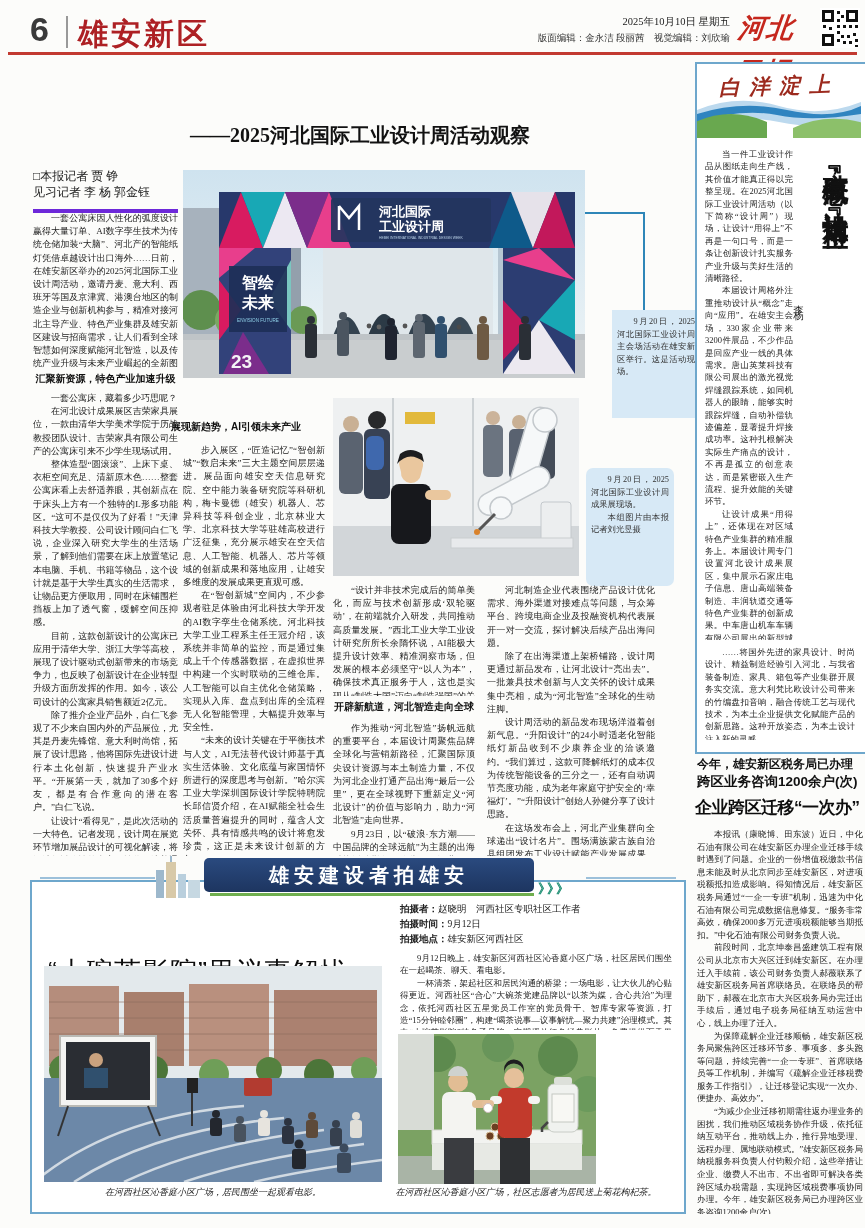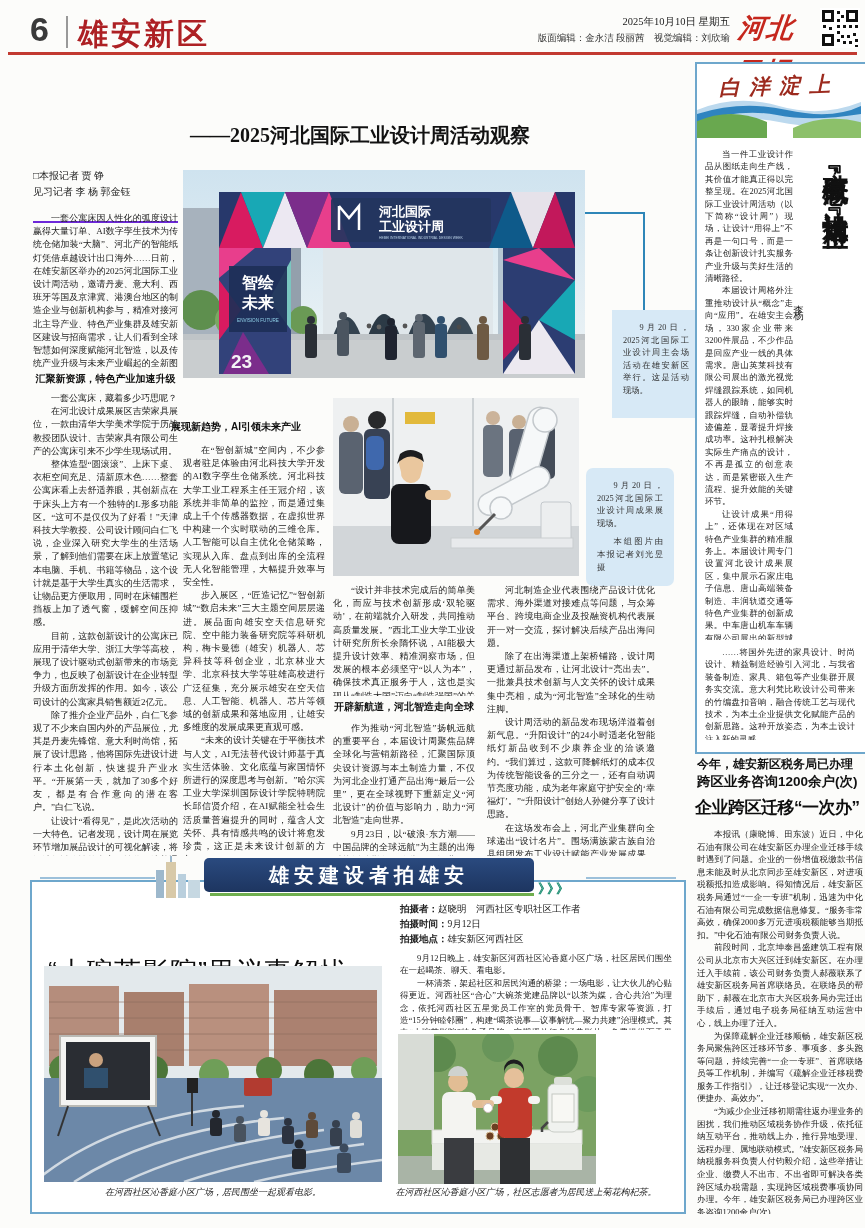--- a/index.html
+++ b/index.html
@@ -6,21 +6,21 @@
   .page{position:relative;width:865px;height:1228px;margin:0 auto;background:#fcfcfa;
         font-family:"Liberation Serif","DejaVu Serif",serif;color:#1b1b1b;overflow:hidden;}
   .abs{position:absolute;}
   .sans{font-family:"Liberation Sans","DejaVu Sans",sans-serif;}
   .textcol{font-size:9px;line-height:13.2px;text-align:justify;overflow:hidden;color:#222;}
   .textcol p{margin:0;text-indent:2em;}
   .subhead{font-family:"Liberation Sans","DejaVu Sans",sans-serif;font-weight:bold;
            text-align:center;font-size:10px;color:#111;}
   .capbox{background:#d7e9f6;padding:6px 5px;font-size:8.3px;line-height:12.6px;
           text-align:justify;color:#333;overflow:hidden;}
-  .capbox p{margin:6px;text-indent:2em;}
+  .capbox p{margin:0;text-indent:2em;}
   .photo{overflow:hidden;background:#dde3e8;}
   .photo svg{display:block;}
   .vhead{writing-mode:vertical-rl;font-weight:900;font-family:"Liberation Serif","DejaVu Serif",serif;
          color:#111;}
   .credit-line{font-size:9.5px;line-height:15px;color:#222;}
   .credit-line b{font-weight:bold;}
   .photocap{font-size:9px;color:#222;text-align:center;font-style:italic;}
 </style>
 </head>
 <body>
@@ -62,22 +62,22 @@
           <rect x="29" y="33" width="3" height="3"></rect>
         <rect x="35" y="31" width="3" height="3"></rect>
           <rect x="35" y="37" width="3" height="2"></rect>
       </g>
     </svg>
   </div>
   <div class="abs" style="left:8px;top:52px;width:849px;height:3px;background:#c23a31;"></div>
 
   <div class="abs" style="left:30px;top:122px;width:660px;text-align:center;font-size:20px;font-weight:bold;color:#111;">——2025河北国际工业设计周活动观察</div>
 
-  <div class="abs" style="left:33px;top:168px;width:145px;font-size:10px;line-height:16px;
-       border-bottom:2px solid #6d28d9;padding-bottom:21px;color:#222;">
+  <div class="abs" style="left:33px;top:168px;width:145px;font-size:12px;line-height:16px;
+       border-bottom:4px solid #6d28d9;padding-bottom:9px;color:#222;">
     <div>□本报记者 贾 铮</div>
     <div>见习记者 李 杨 郭金钰</div>
   </div>
 
   <div class="abs textcol" style="left:33px;top:212px;width:145px;height:156px;">
       <p>一套公寓床因人性化的弧度设计赢得大量订单、AI数字孪生技术为传统仓储加装“大脑”、河北产的智能纸灯凭借卓越设计出口海外……日前，在雄安新区举办的2025河北国际工业设计周活动，邀请丹麦、意大利、西班牙等国及京津冀、港澳台地区的制造企业与创新机构参与，精准对接河北主导产业、特色产业集群及雄安新区建设与招商需求，让人们看到全球智慧如何深度赋能河北智造，以及传统产业升级与未来产业崛起的全新图景。</p>
     </div>
   <div class="abs subhead" style="left:33px;top:372px;width:145px;">汇聚新资源，特色产业加速升级</div>
   <div class="abs textcol" style="left:33px;top:392px;width:145px;height:464px;">
       <p>一套公寓床，藏着多少巧思呢？</p>
@@ -230,22 +230,22 @@
     </svg>
   </div>
 
   <div class="abs capbox" style="left:586px;top:468px;width:78px;height:106px;border-radius:7px;">
     <p>9月20日，2025河北国际工业设计周成果展现场。</p>
     <p>本组图片由本报记者刘光昱摄</p>
   </div>
 
   <div class="abs subhead" style="left:165px;top:420px;width:142px;">展现新趋势，AI引领未来产业</div>
   <div class="abs textcol" style="left:183px;top:444px;width:142px;height:412px;">
+      <p>步入展区，“匠造记忆”“智创新城”“数启未来”三大主题空间层层递进。展品面向雄安空天信息研究院、空中能力装备研究院等科研机构，梅卡曼德（雄安）机器人、芯异科技等科创企业，北京林业大学、北京科技大学等驻雄高校进行广泛征集，充分展示雄安在空天信息、人工智能、机器人、芯片等领域的创新成果和落地应用，让雄安多维度的发展成果更直观可感。</p>
       <p>在“智创新城”空间内，不少参观者驻足体验由河北科技大学开发的AI数字孪生仓储系统。河北科技大学工业工程系主任王冠介绍，该系统并非简单的监控，而是通过集成上千个传感器数据，在虚拟世界中构建一个实时联动的三维仓库。人工智能可以自主优化仓储策略，实现从入库、盘点到出库的全流程无人化智能管理，大幅提升效率与安全性。</p>
-      <p>步入展区，“匠造记忆”“智创新城”“数启未来”三大主题空间层层递进。展品面向雄安空天信息研究院、空中能力装备研究院等科研机构，梅卡曼德（雄安）机器人、芯异科技等科创企业，北京林业大学、北京科技大学等驻雄高校进行广泛征集，充分展示雄安在空天信息、人工智能、机器人、芯片等领域的创新成果和落地应用，让雄安多维度的发展成果更直观可感。</p>
       <p>“未来的设计关键在于平衡技术与人文，AI无法替代设计师基于真实生活体验、文化底蕴与家国情怀所进行的深度思考与创新。”哈尔滨工业大学深圳国际设计学院特聘院长邱信贤介绍，在AI赋能全社会生活质量普遍提升的同时，蕴含人文关怀、具有情感共鸣的设计将愈发珍贵，这正是未来设计创新的方向。</p>
     </div>
 
   <div class="abs textcol" style="left:333px;top:584px;width:142px;height:112px;">
       <p>“设计并非技术完成后的简单美化，而应与技术创新形成‘双轮驱动’，在前端就介入研发，共同推动高质量发展。”西北工业大学工业设计研究所所长余隋怀说，AI能极大提升设计效率、精准洞察市场，但发展的根本必须坚守“以人为本”，确保技术真正服务于人，这也是实现从“制造大国”迈向“制造强国”的关键。</p>
     </div>
   <div class="abs subhead" style="left:333px;top:700px;width:142px;">开辟新航道，河北智造走向全球</div>
   <div class="abs textcol" style="left:333px;top:722px;width:142px;height:134px;">
       <p>作为推动“河北智造”扬帆远航的重要平台，本届设计周聚焦品牌全球化与营销新路径，汇聚国际顶尖设计资源与本土制造力量，不仅为河北企业打通产品出海“最后一公里”，更在全球视野下重新定义“河北设计”的价值与影响力，助力“河北智造”走向世界。</p>
       <p>9月23日，以“破浪·东方潮——中国品牌的全球远航”为主题的出海对接活动举行。作为2025河北国际工业设计周活动助力我省企业产品出海的重要平台，对接会邀请雨果跨境、朗翰科技等国内外众筹平台、跨境电商企业及投融资机构的代表，与200余位河北制造企业代表、设计机构代表，围绕产品设计优化、众筹渠道拓展、出海营销整合等议题，开展经验分享与对接交流。</p>

